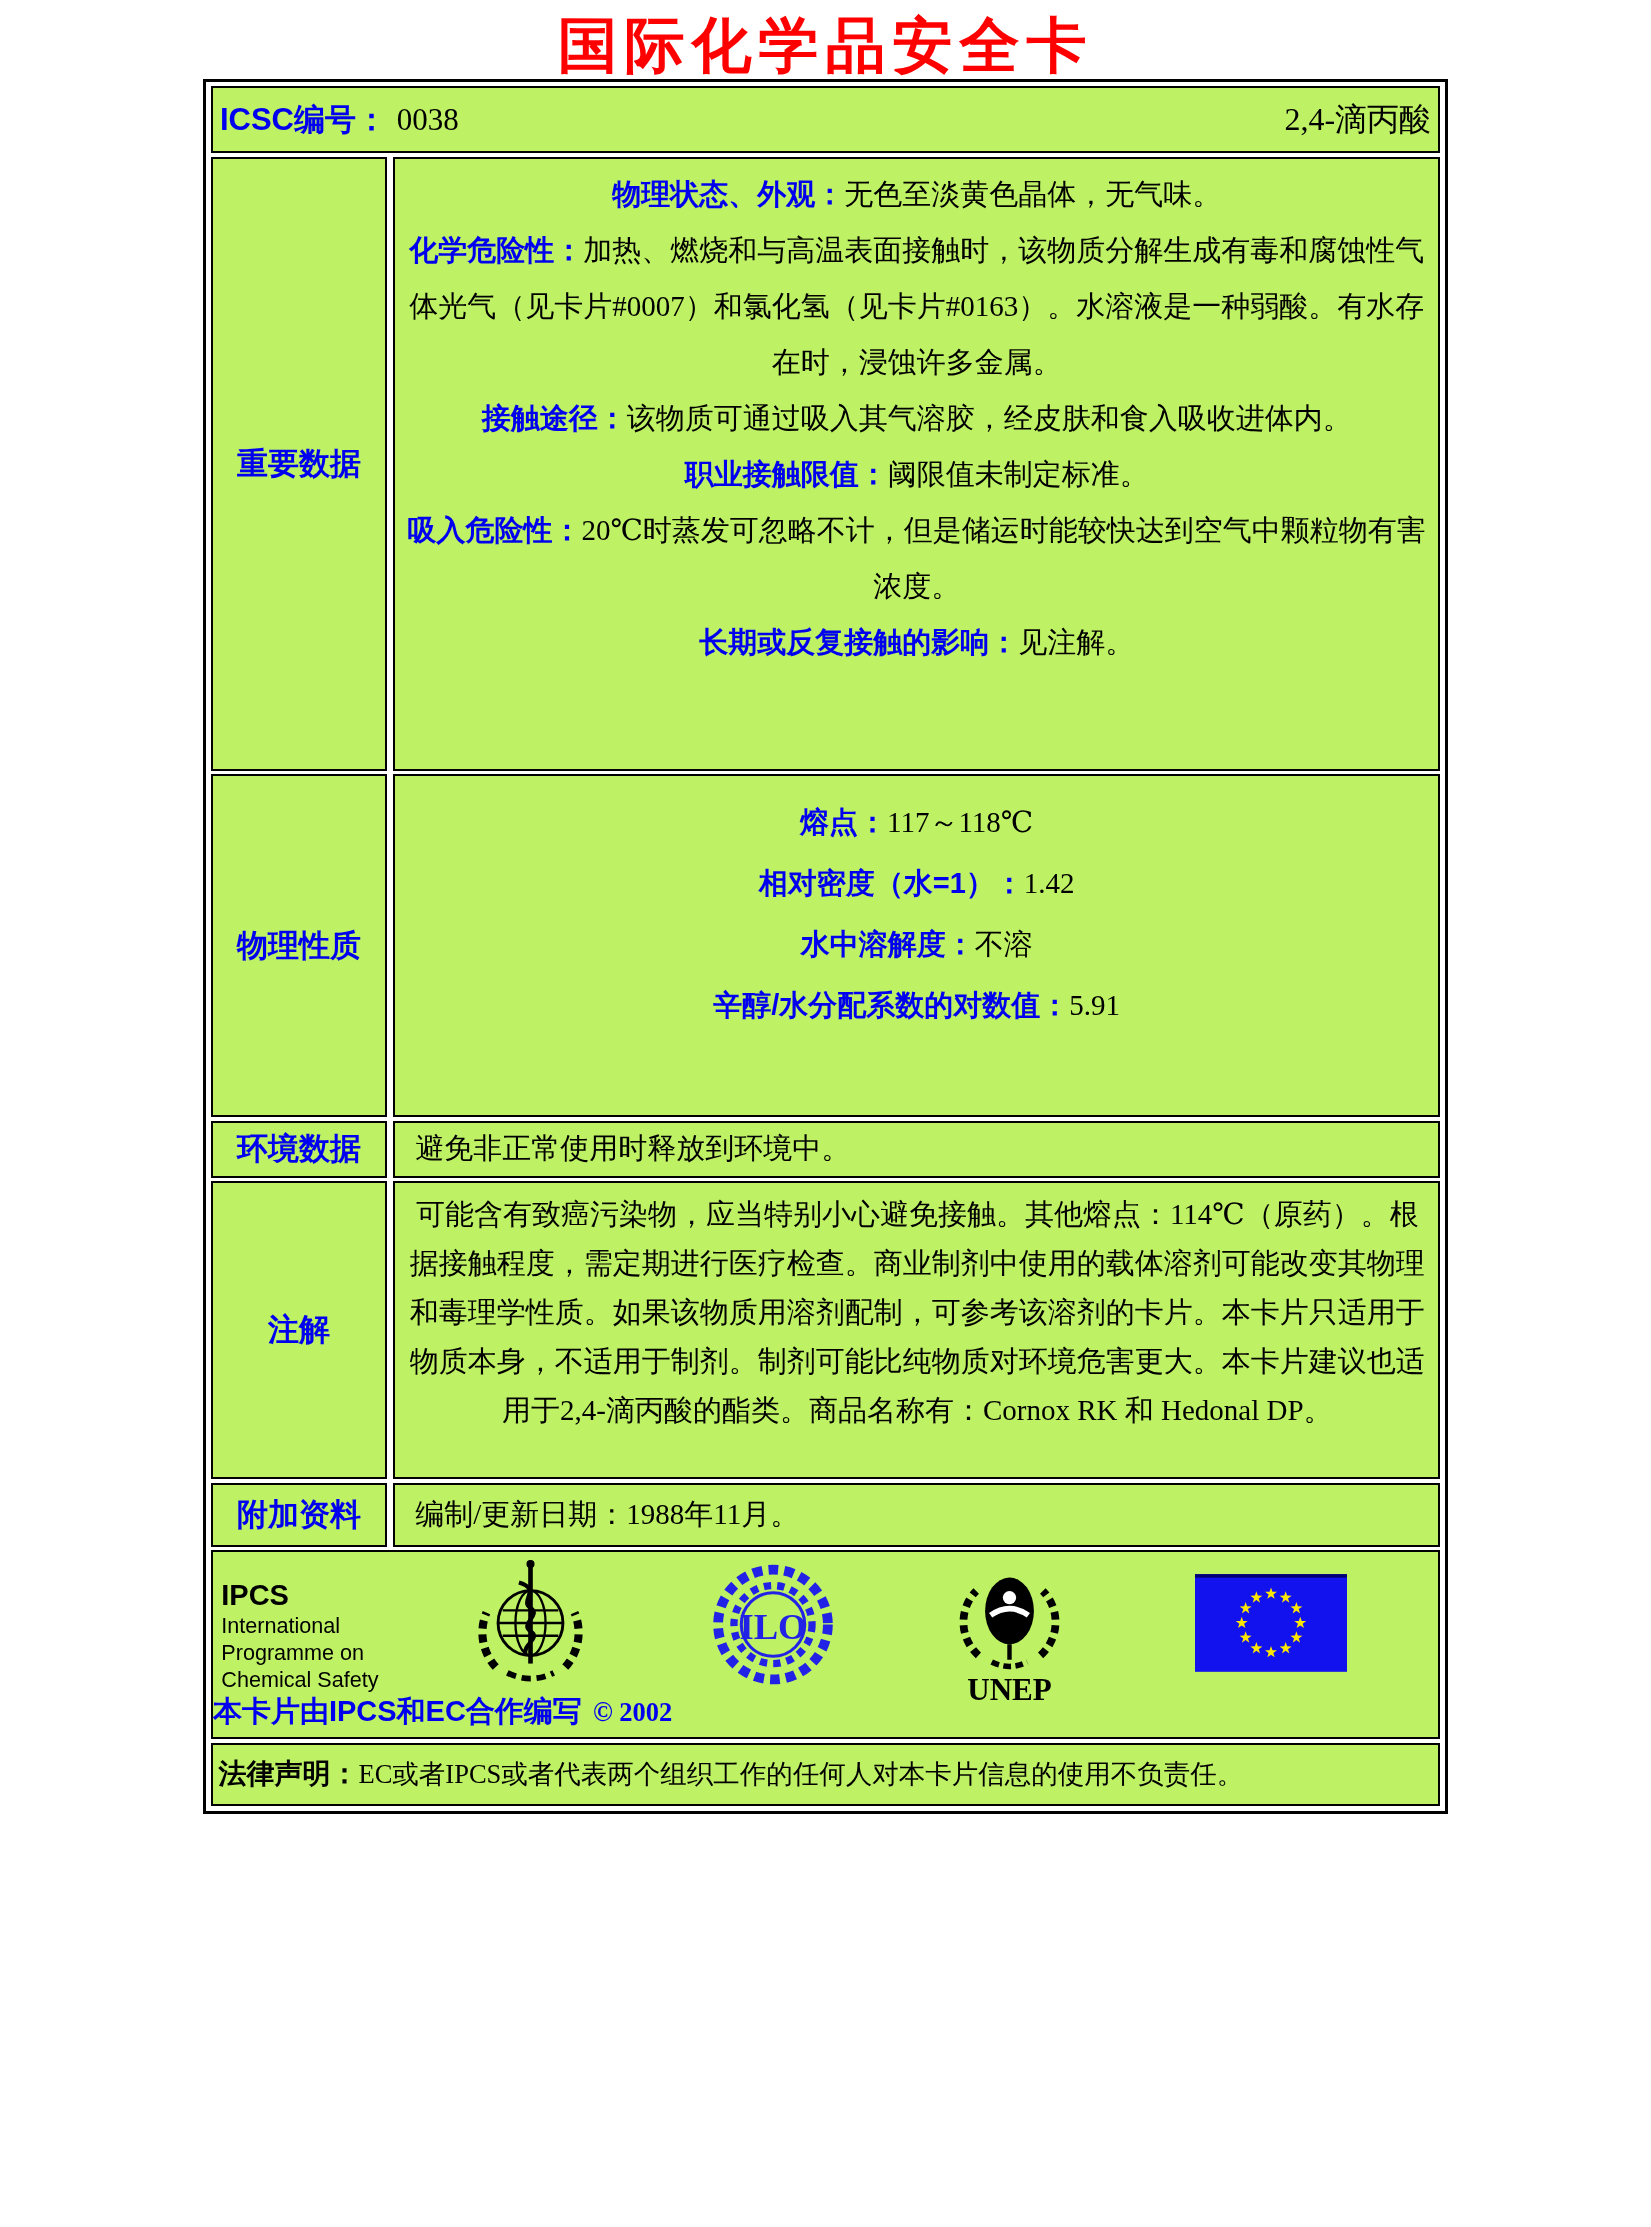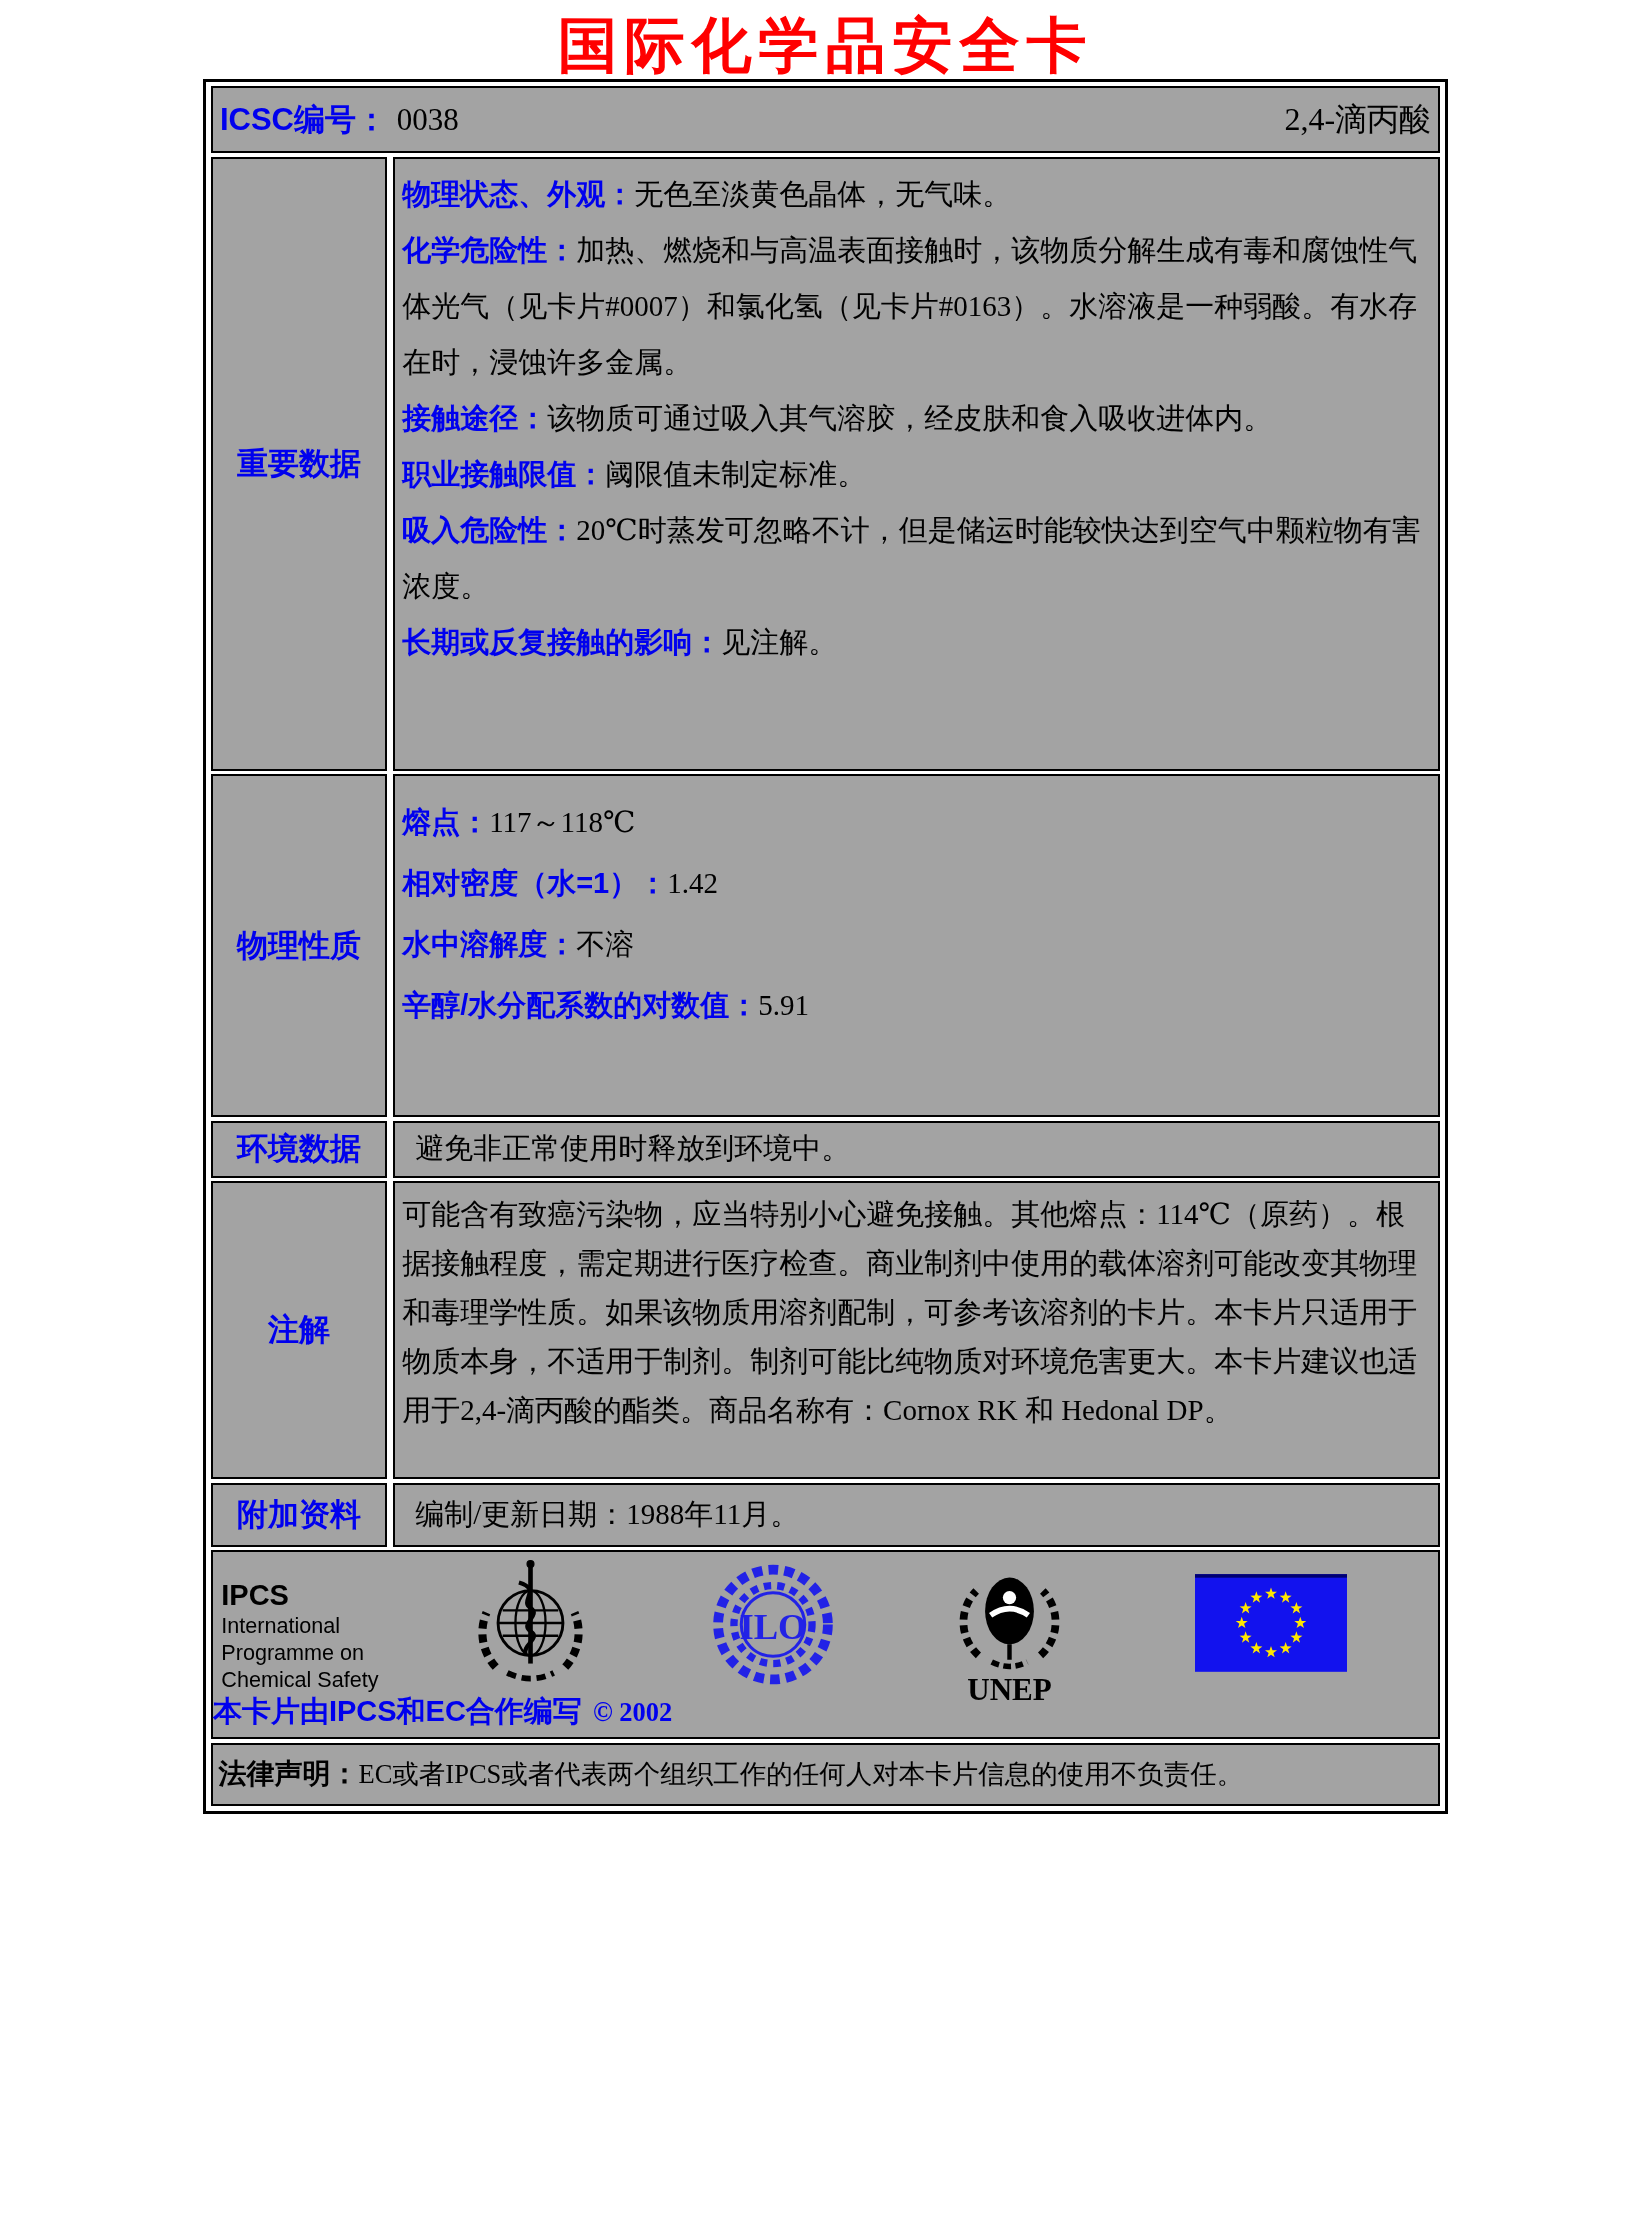--- a/index.html
+++ b/index.html
@@ -20,32 +20,32 @@
     font-family:"Liberation Serif","DejaVu Serif",serif;
   }
   .card{
     width:1245px;
     margin:0 auto;
     border:3.5px solid #000;
     padding:1.4px;
     box-sizing:border-box;
   }
   .row{display:flex;margin:3.5px 3.5px;}
-  .cell{border:2.1px solid #000;box-sizing:border-box;background:#a3a3a3;}
+  .cell{border:2.1px solid #000;box-sizing:border-box;background:#bef264;}
   .label-cell{
     flex:0 0 176px;
     margin-right:6.3px;
     display:flex;align-items:center;justify-content:center;
     color:#0000ee;
     font-family:"Liberation Sans","DejaVu Sans",sans-serif;
     font-weight:bold;
     font-size:31px;
     text-align:center;
   }
-  .content-cell{flex:1 1 auto;min-width:0;}
+  .content-cell{flex:1 1 auto;min-width:0;text-align:center;}
   .single-cell{flex:1 1 auto;}
 
   
   .h-header{height:67px;}
   .h-important{height:614px;}
   .h-physical{height:343px;}
   .h-env{height:57px;}
   .h-notes{height:298px;}
   .h-add{height:64px;}
   .h-logos{height:189px;}

